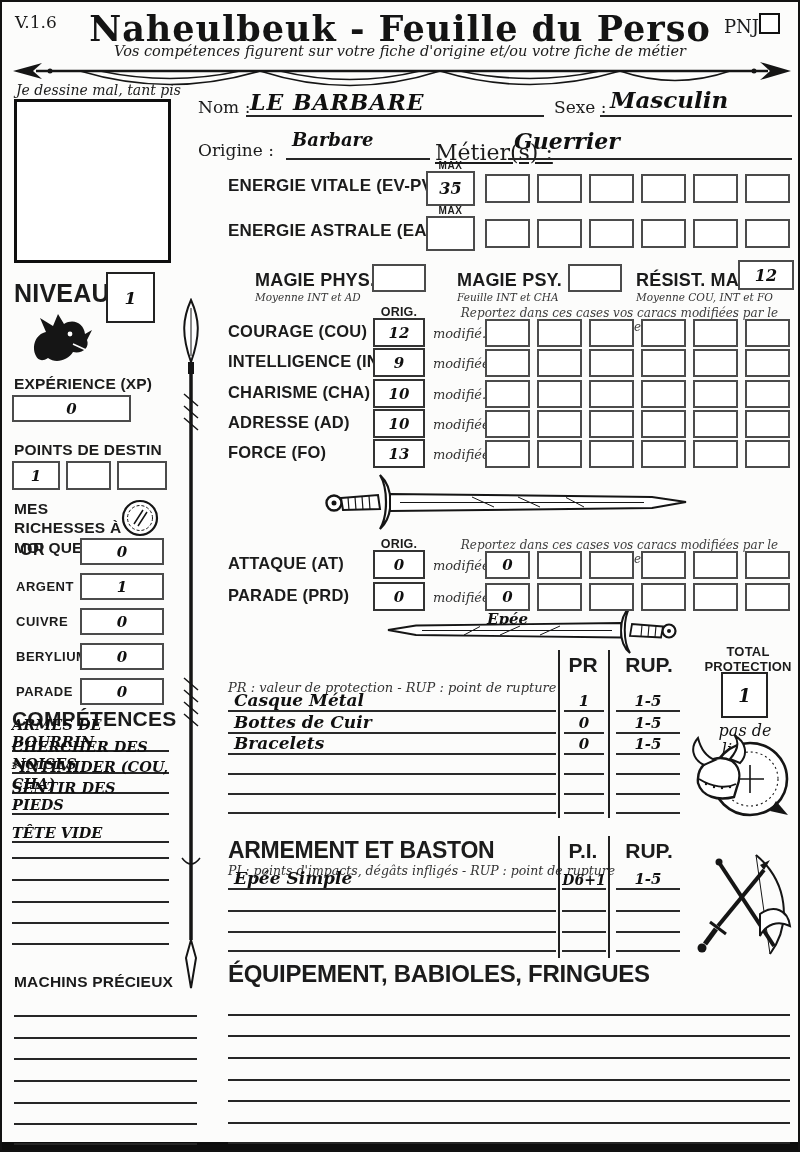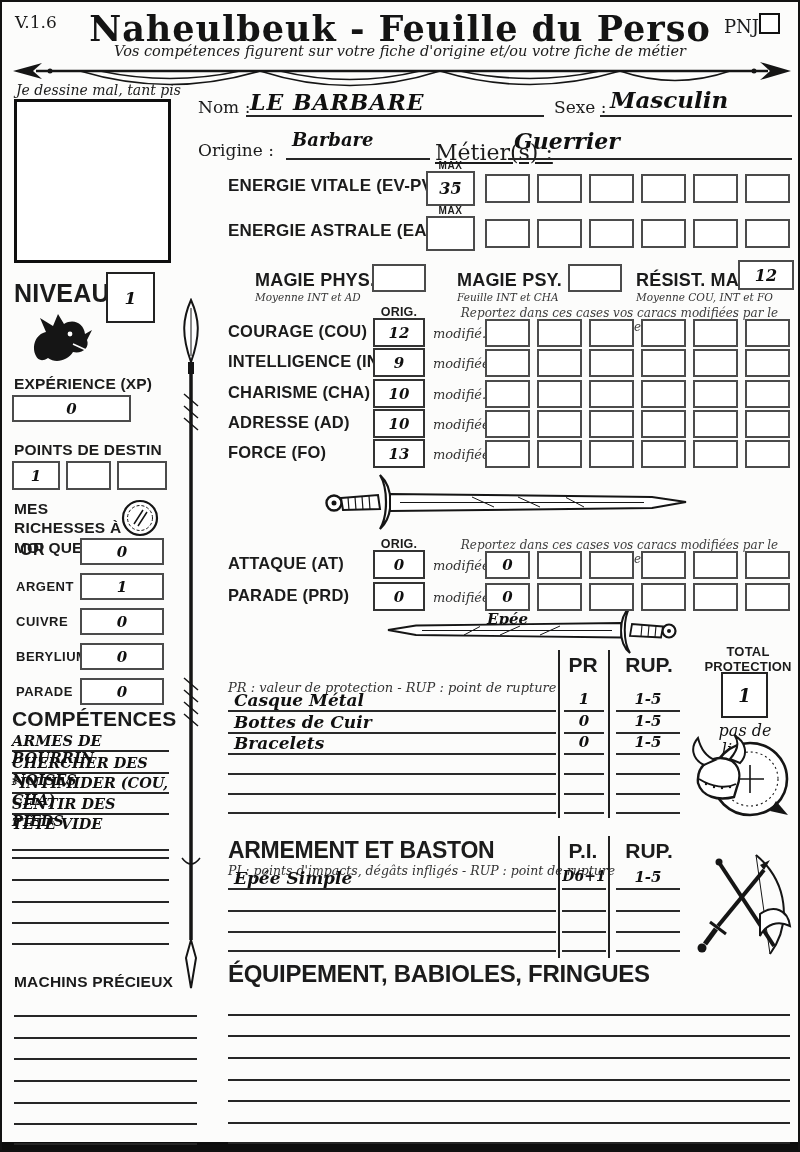--- a/index.html
+++ b/index.html
@@ -7,21 +7,21 @@
         border:2px solid #121212;box-sizing:border-box;overflow:hidden;
         font-family:"Liberation Sans",sans-serif;color:#1b1b1b;}
   .abs{position:absolute;}
   .serif{font-family:"DejaVu Serif",serif;}
   .ital{font-style:italic;}
   .hw{font-family:"DejaVu Serif",serif;font-style:italic;font-weight:bold;color:#101010;}
   .lbl{position:absolute;font-weight:bold;letter-spacing:0.2px;white-space:nowrap;}
   .box{position:absolute;border:2px solid #4b4b4b;background:#fff;box-sizing:border-box;
        display:flex;align-items:center;justify-content:center;}
   .uline{position:absolute;border-bottom:2px solid #262626;}
-  .cell{position:absolute;border-bottom:2px solid #2a2a2a;display:flex;box-sizing:border-box;}
+  .cell{position:absolute;border-bottom:2px solid #2a2a2a;display:flex;align-items:flex-end;box-sizing:border-box;}
   .cell.center{justify-content:center;}
   .maxlbl{position:absolute;font-size:10px;font-weight:bold;text-align:center;letter-spacing:0.6px;}
   .modlbl{position:absolute;font-family:"DejaVu Serif",serif;font-style:italic;font-size:13px;color:#333;white-space:nowrap;}
   .note{position:absolute;font-family:"DejaVu Serif",serif;font-style:italic;font-size:12px;color:#3d3d3d;text-align:center;}
   .sect{position:absolute;font-weight:bold;font-size:23px;letter-spacing:-0.3px;white-space:nowrap;}
   .colhead{position:absolute;font-weight:bold;font-size:21px;text-align:center;}
   .vline{position:absolute;width:2px;background:#222;}
   .sub{position:absolute;font-family:"DejaVu Serif",serif;font-style:italic;font-size:10.5px;color:#333;white-space:nowrap;}
   .title{position:absolute;left:0;right:0;text-align:center;font-family:"DejaVu Serif",serif;
          font-weight:bold;font-size:35px;letter-spacing:1px;color:#141414;}
@@ -377,21 +377,21 @@
     </div>
     <div class="cell" style="left: 10px; top: 752px; width: 157px; height: 20px; border-bottom-color: rgb(38, 38, 38);">
       <span class="hw" style="font-size: 14.5px;">CHERCHER DES NOISES</span>
     </div>
     <div class="cell" style="left: 10px; top: 772px; width: 157px; height: 20px; border-bottom-color: rgb(38, 38, 38);">
       <span class="hw" style="font-size: 14.5px;">*INTIMIDER (COU, CHA)</span>
     </div>
     <div class="cell" style="left: 10px; top: 793px; width: 157px; height: 20px; border-bottom-color: rgb(38, 38, 38);">
       <span class="hw" style="font-size: 14.5px;">SENTIR DES PIEDS</span>
     </div>
-    <div class="cell" style="left: 10px; top: 813px; width: 157px; height: 36px; border-bottom-color: rgb(38, 38, 38);">
+    <div class="cell" style="left: 10px; top: 813px; width: 157px; height: 28px; border-bottom-color: rgb(38, 38, 38);">
       <span class="hw" style="font-size: 14.5px;">TÊTE VIDE</span>
     </div>
     <div class="cell" style="left: 10px; top: 837px; width: 157px; height: 20px; border-bottom-color: rgb(38, 38, 38);"></div>
     <div class="cell" style="left: 10px; top: 859px; width: 157px; height: 20px; border-bottom-color: rgb(38, 38, 38);"></div>
     <div class="cell" style="left: 10px; top: 881px; width: 157px; height: 20px; border-bottom-color: rgb(38, 38, 38);"></div>
     <div class="cell" style="left: 10px; top: 902px; width: 157px; height: 20px; border-bottom-color: rgb(38, 38, 38);"></div>
     <div class="cell" style="left: 10px; top: 923px; width: 157px; height: 20px; border-bottom-color: rgb(38, 38, 38);"></div>
     <div class="uline" style="left: 12px; top: 999px; width: 183px; height: 14px;"></div>
     <div class="uline" style="left: 12px; top: 1021px; width: 183px; height: 14px;"></div>
     <div class="uline" style="left: 12px; top: 1042px; width: 183px; height: 14px;"></div>

